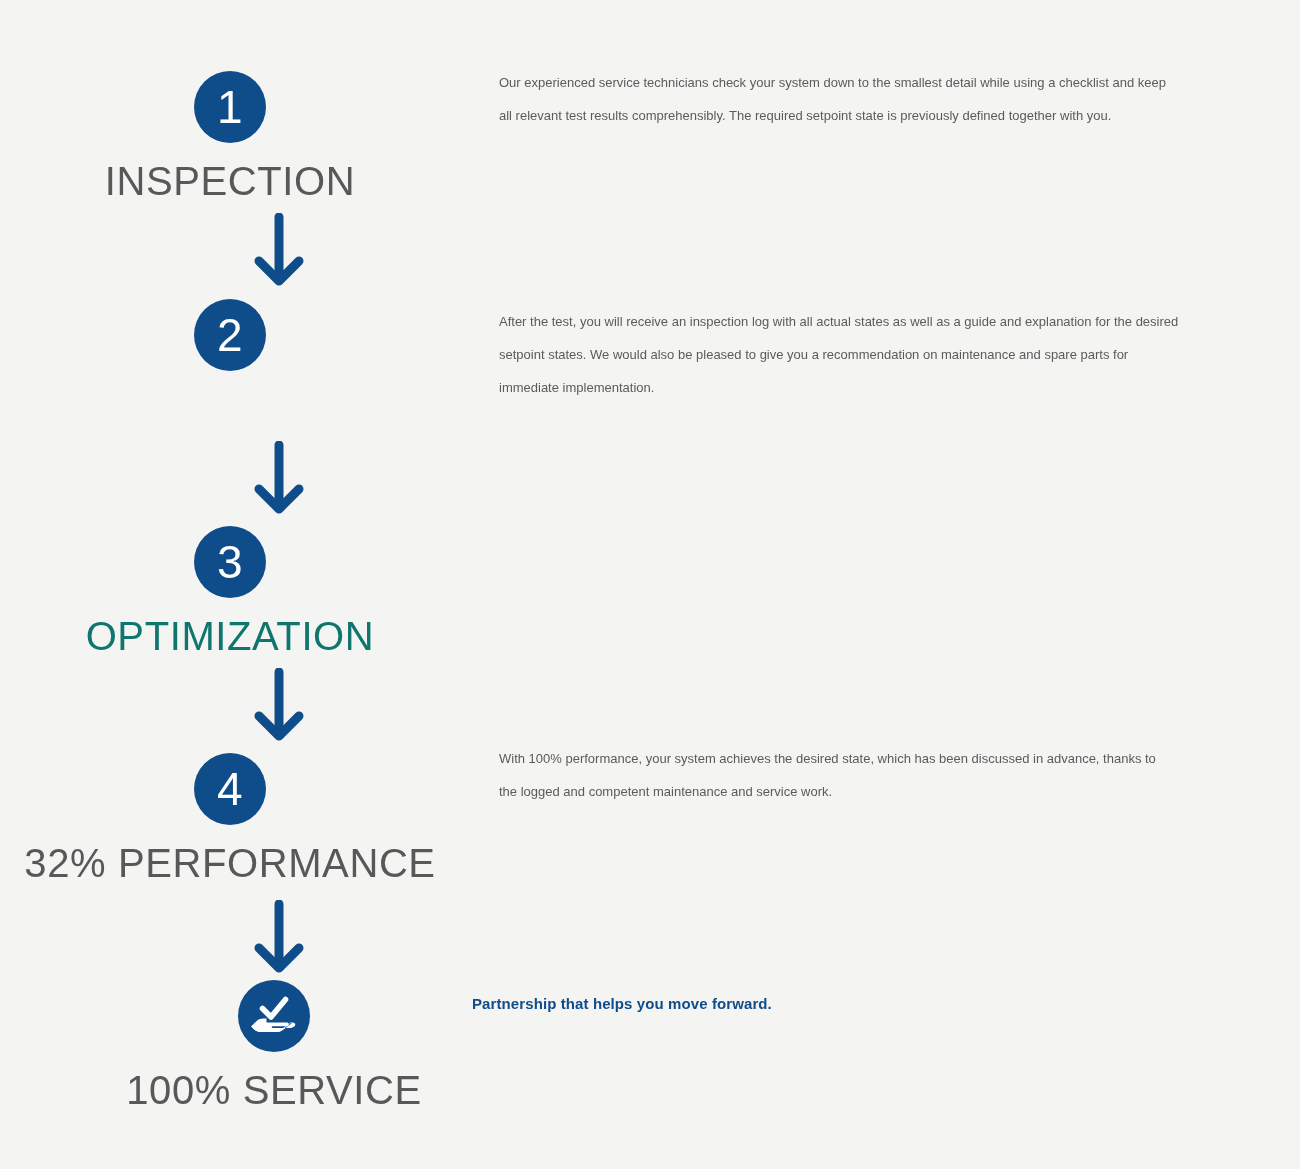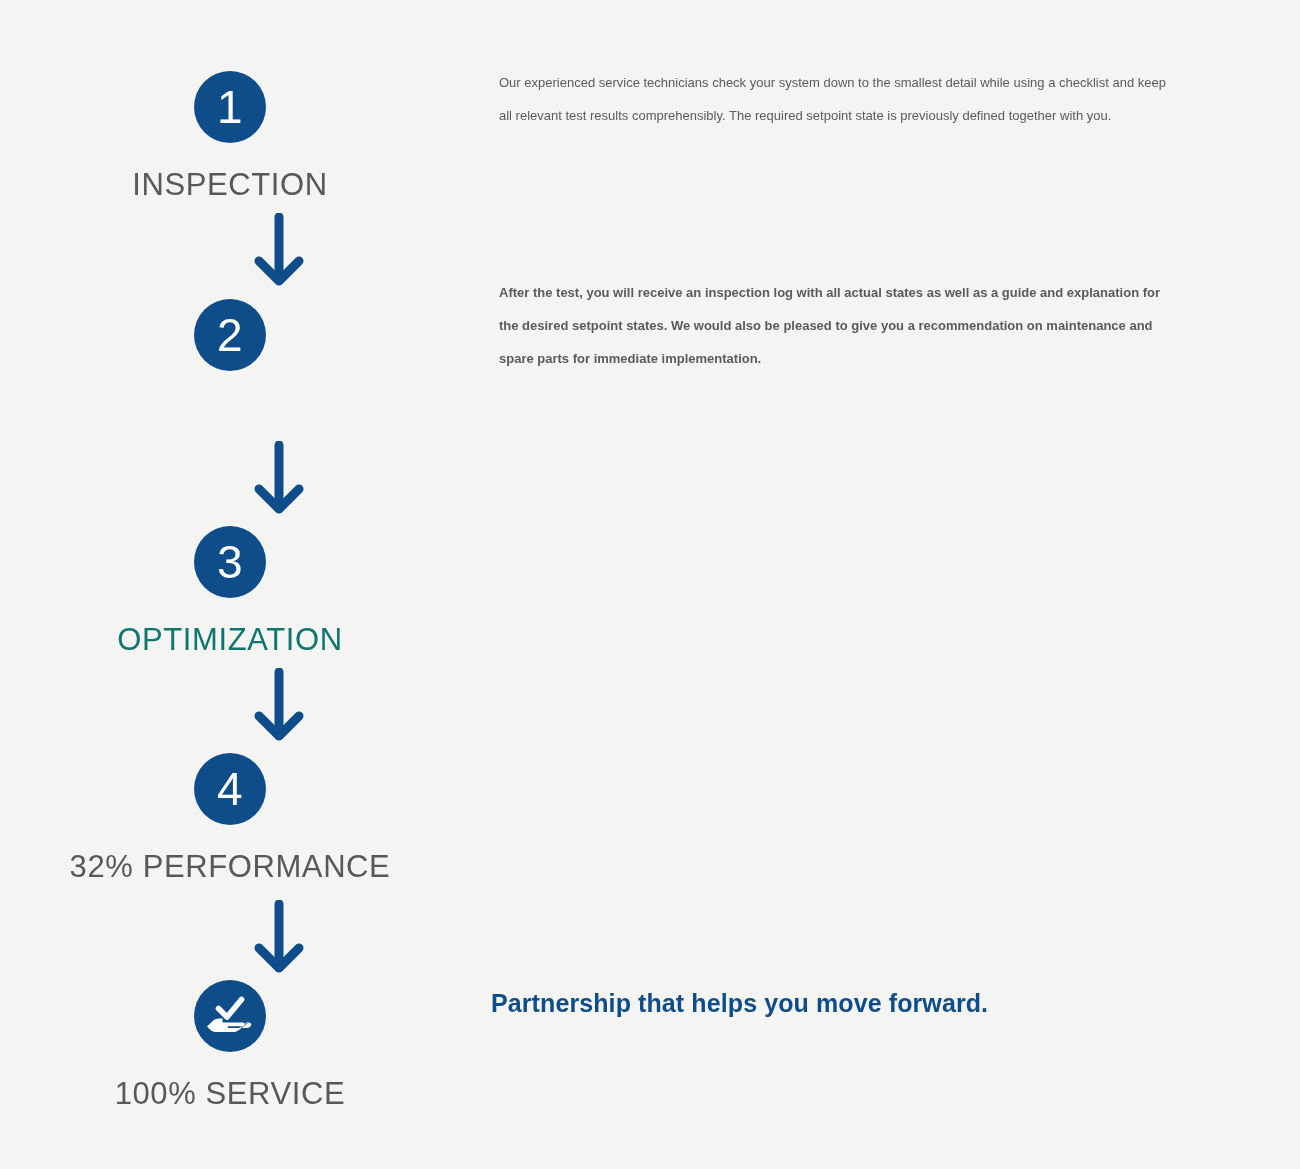--- a/index.html
+++ b/index.html
@@ -53,23 +53,23 @@
     width: 72px;
     height: 72px;
     border-radius: 50%;
     background: var(--brand, #0f4c8a);
     display: flex;
     align-items: center;
     justify-content: center;
   }
 
   .step-label {
-    margin-top: 24px;
+    margin-top: 16px;
     color: #585858;
-    font-size: 31px;
+    font-size: 40px;
     font-weight: 400;
     letter-spacing: 0.6px;
     white-space: nowrap;
     text-align: center;
     font-family: "Liberation Sans", sans-serif;
   }
 
   
   .arrow {
     position: absolute;
@@ -88,24 +88,24 @@
     line-height: 33.2px;
     font-weight: 400;
     font-family: "Liberation Sans", sans-serif;
   }
   .desc p {
     margin: 0;
   }
 
   .closing {
     position: absolute;
-    left: 491px;
+    left: 472px;
     width: 690px;
     color: #0f4c8a;
-    font-size: 25px;
+    font-size: 15px;
     line-height: 33px;
     font-weight: bold;
     letter-spacing: 0.1px;
     font-family: "Liberation Sans", sans-serif;
   }
   .closing p { margin: 0; }
 </style>
 </head>
 <body style="background: rgb(244, 244, 243);">
 
@@ -159,21 +159,21 @@
     <div class="step-label" style="color: rgb(88, 88, 88);">32% PERFORMANCE</div>
   </div>
 
   <div class="arrow" style="top:900px;">
     <svg width="72" height="74" viewBox="0 0 72 74">
       <line x1="36" y1="4" x2="36" y2="59" stroke="#0f4c8a" stroke-width="9" stroke-linecap="round"></line>
       <polyline points="16,48 36,68 56,48" fill="none" stroke="#0f4c8a" stroke-width="9" stroke-linecap="round" stroke-linejoin="round"></polyline>
     </svg>
   </div>
 
-  <div class="step" style="top:980px;">
+  <div class="step" style="top:980px;padding-left:44px;">
     <div class="badge-icon" style="background: rgb(15, 76, 138);">
       <svg width="48" height="44" viewBox="0 0 48 44">
         <polyline points="12.5,14.5 21,23 35.5,5.5" fill="none" stroke="#ffffff" stroke-width="5.6" stroke-linecap="round" stroke-linejoin="round"></polyline>
         <path d="M16.5,28.5 L37,28.5 C39.3,28.5 39.3,32.2 37,32.2 L22.5,32.2
                  C21.4,32.2 21.4,33.9 22.5,33.9 L40.5,33.9
                  C44.2,33.9 46.6,30.6 44.6,29.2
                  C43.4,28.4 41.8,29.0 40.7,29.9
                  L33.0,36.0
                  C31.4,37.3 29.4,38.0 27.3,38.0
                  L10.5,38.0
@@ -191,23 +191,26 @@
                  L12.0,36.3 C10.2,36.3 8.5,35.7 7.2,34.6 Z" fill="#ffffff"></path>
       </svg>
     </div>
     <div class="step-label" style="color: rgb(88, 88, 88);">100% SERVICE</div>
   </div>
 
   <div class="desc" style="top: 66px; color: rgb(91, 91, 91);">
     <p>Our experienced service technicians check your system down to the smallest detail while using a checklist and keep all relevant test results comprehensibly. The required setpoint state is previously defined together with you.</p>
   </div>
 
-  <div class="desc" style="top: 276px; color: rgb(91, 91, 91); font-weight: bold;">
+  <div class="desc" style="top: 305px; color: rgb(91, 91, 91);">
     <p>After the test, you will receive an inspection log with all actual states as well as a guide and explanation for the desired setpoint states. We would also be pleased to give you a recommendation on maintenance and spare parts for immediate implementation.</p>
   </div>
 
 
+  <div class="desc" style="top: 742px; width: 670px; color: rgb(91, 91, 91);">
+    <p>With 100% performance, your system achieves the desired state, which has been discussed in advance, thanks to the logged and competent maintenance and service work.</p>
+  </div>
 
   <div class="closing" style="top: 987px; color: rgb(15, 76, 138);">
     <p>Partnership that helps you move forward.</p>
   </div>
 
 </div>
 
 </body></html>

